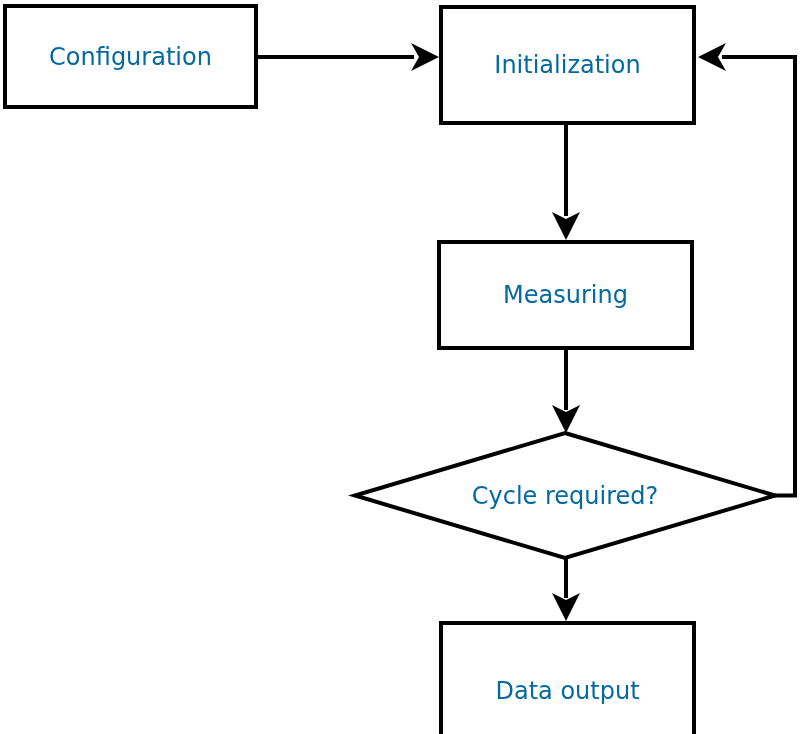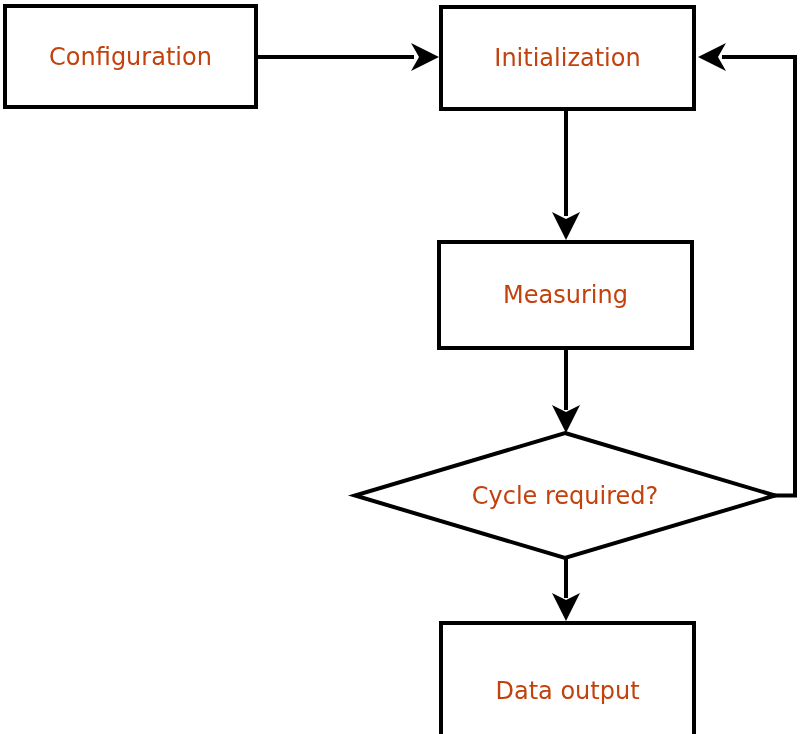--- a/index.html
+++ b/index.html
@@ -28,26 +28,26 @@
     align-items: center;
     justify-content: center;
     box-sizing: border-box;
   }
   .rect-node {
     border: 4px solid #000000;
     background: #ffffff;
   }
   .node-label {
     font-size: 24px;
-    color: #c2410c;
+    color: #0369a1;
     white-space: nowrap;
     letter-spacing: 0;
   }
   #node-configuration { left: 3px;   top: 4px;   width: 255px; height: 105px; }
-  #node-initialization { left: 439px; top: 5px;   width: 257px; height: 106px; }
+  #node-initialization { left: 439px; top: 5px;   width: 257px; height: 120px; }
   #node-measuring      { left: 437px; top: 240px; width: 257px; height: 110px; }
   #node-data-output    { left: 439px; top: 621px; width: 257px; height: 140px; }
   #node-cycle-required { left: 355px; top: 433px; width: 420px; height: 125px; background: transparent; }
 </style>
 </head>
 <body>
 
 <div class="canvas">
 
   <svg class="connector-layer" width="800" height="734" viewBox="0 0 800 734" xmlns="http://www.w3.org/2000/svg">

